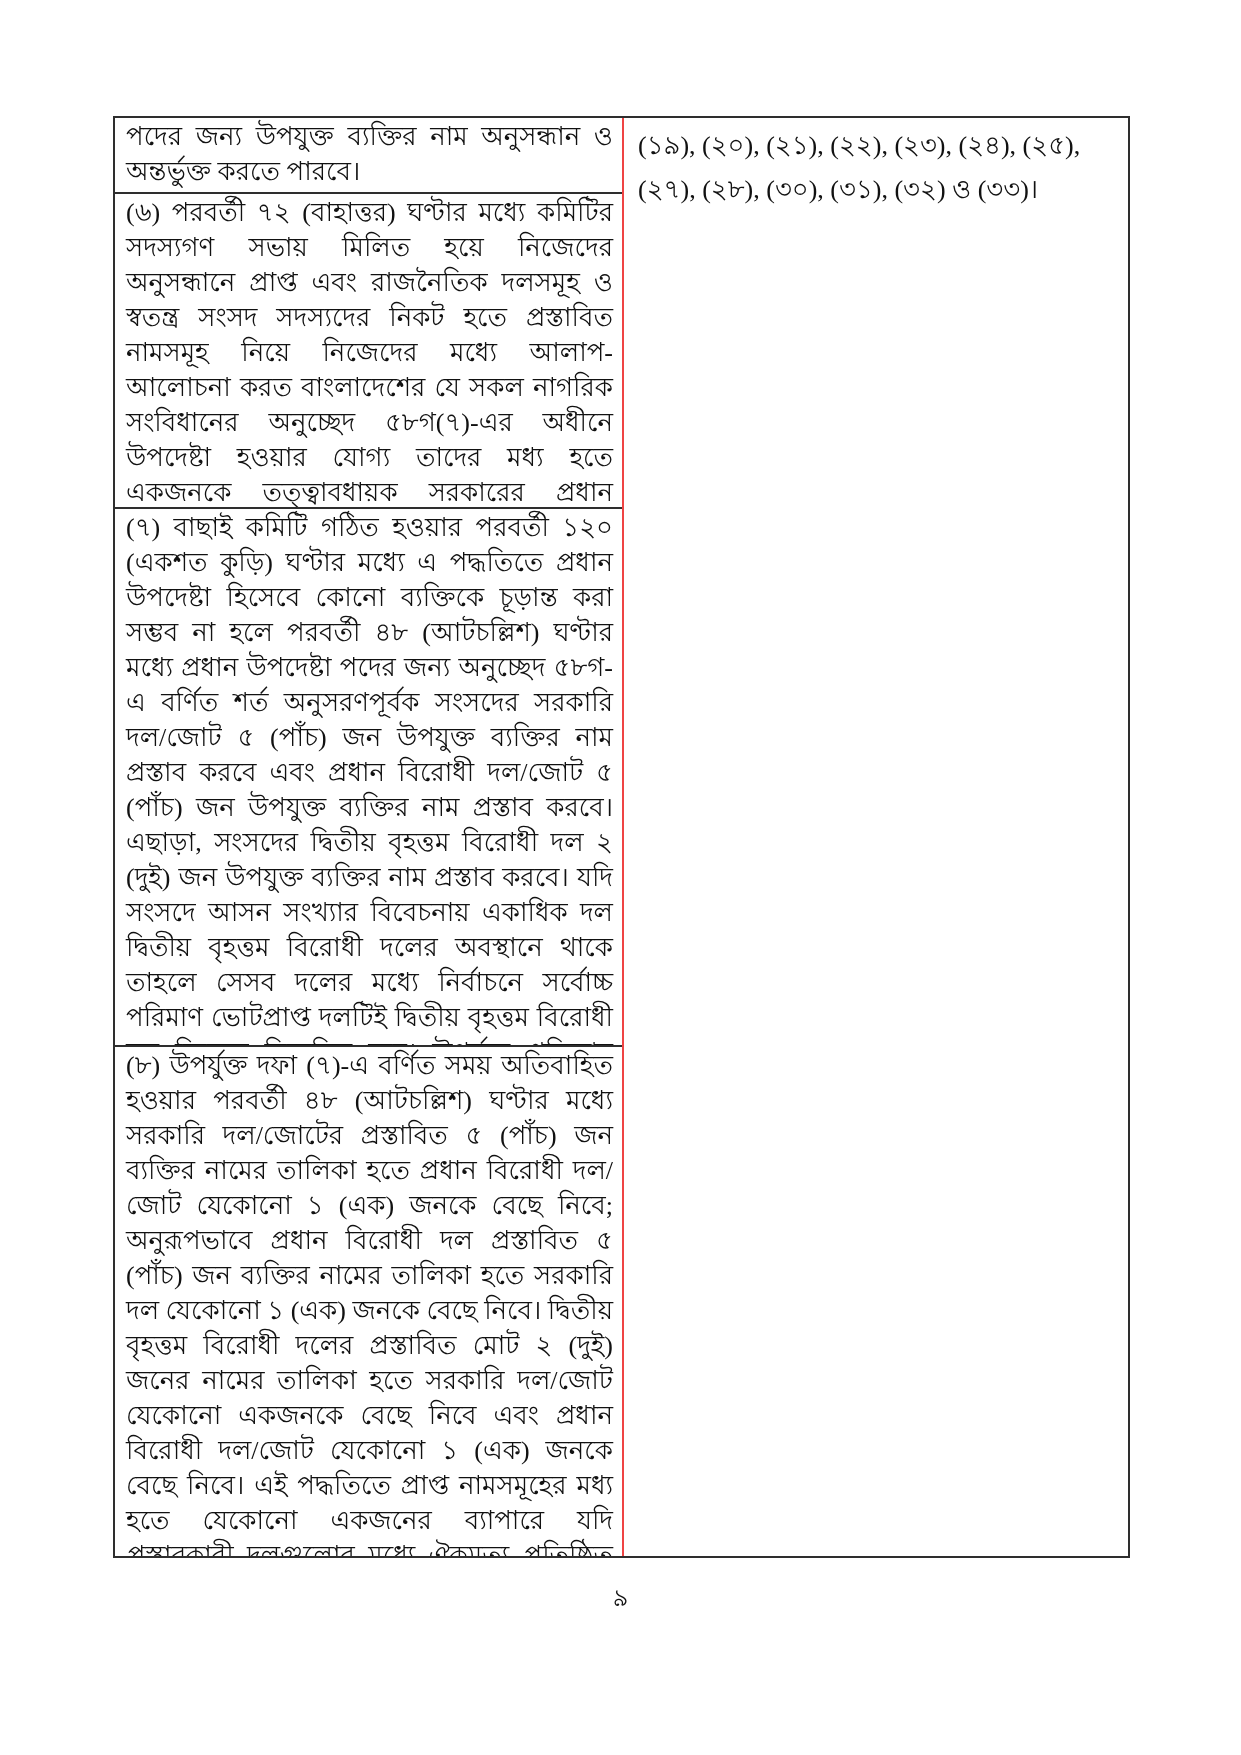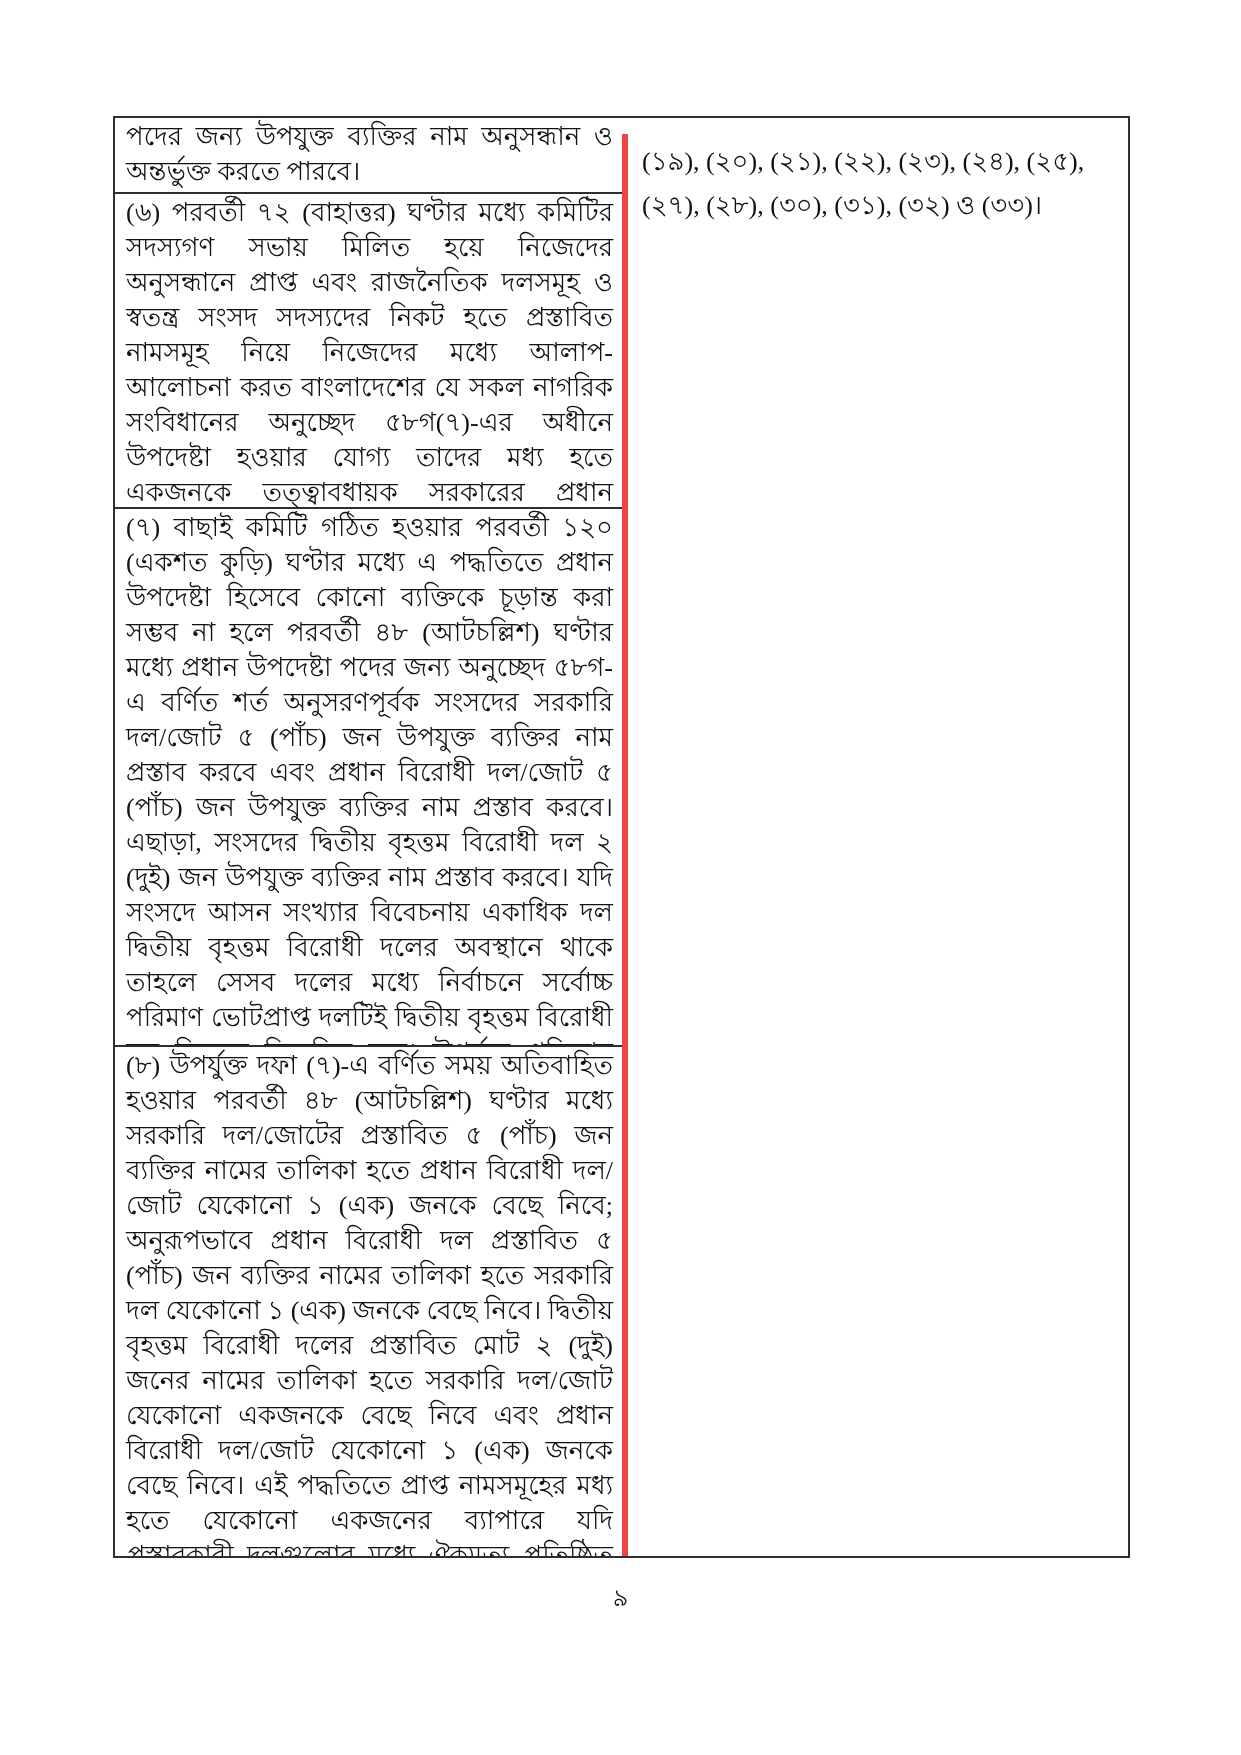--- a/index.html
+++ b/index.html
@@ -35,26 +35,25 @@
     text-align: justify;
     overflow: hidden;
   }
   .cell.row2, .cell.row3, .cell.row4 {
     border-top: 2px solid #2e2e2e;
   }
   .right-cell {
     grid-column: 2;
     grid-row: 1 / 5;
     box-sizing: border-box;
-    border-left: 6px solid #ef4444;
+    border-left: 2px solid #ef4444;
     padding: 6px 12px 0 14px;
     font-size: 26px;
     line-height: 44px;
     text-align: left;
-    margin-top: 16px;
   }
   .page-number {
     position: absolute;
     left: 0;
     top: 1583px;
     width: 100%;
     text-align: center;
     font-size: 24px;
     line-height: 30px;
   }

